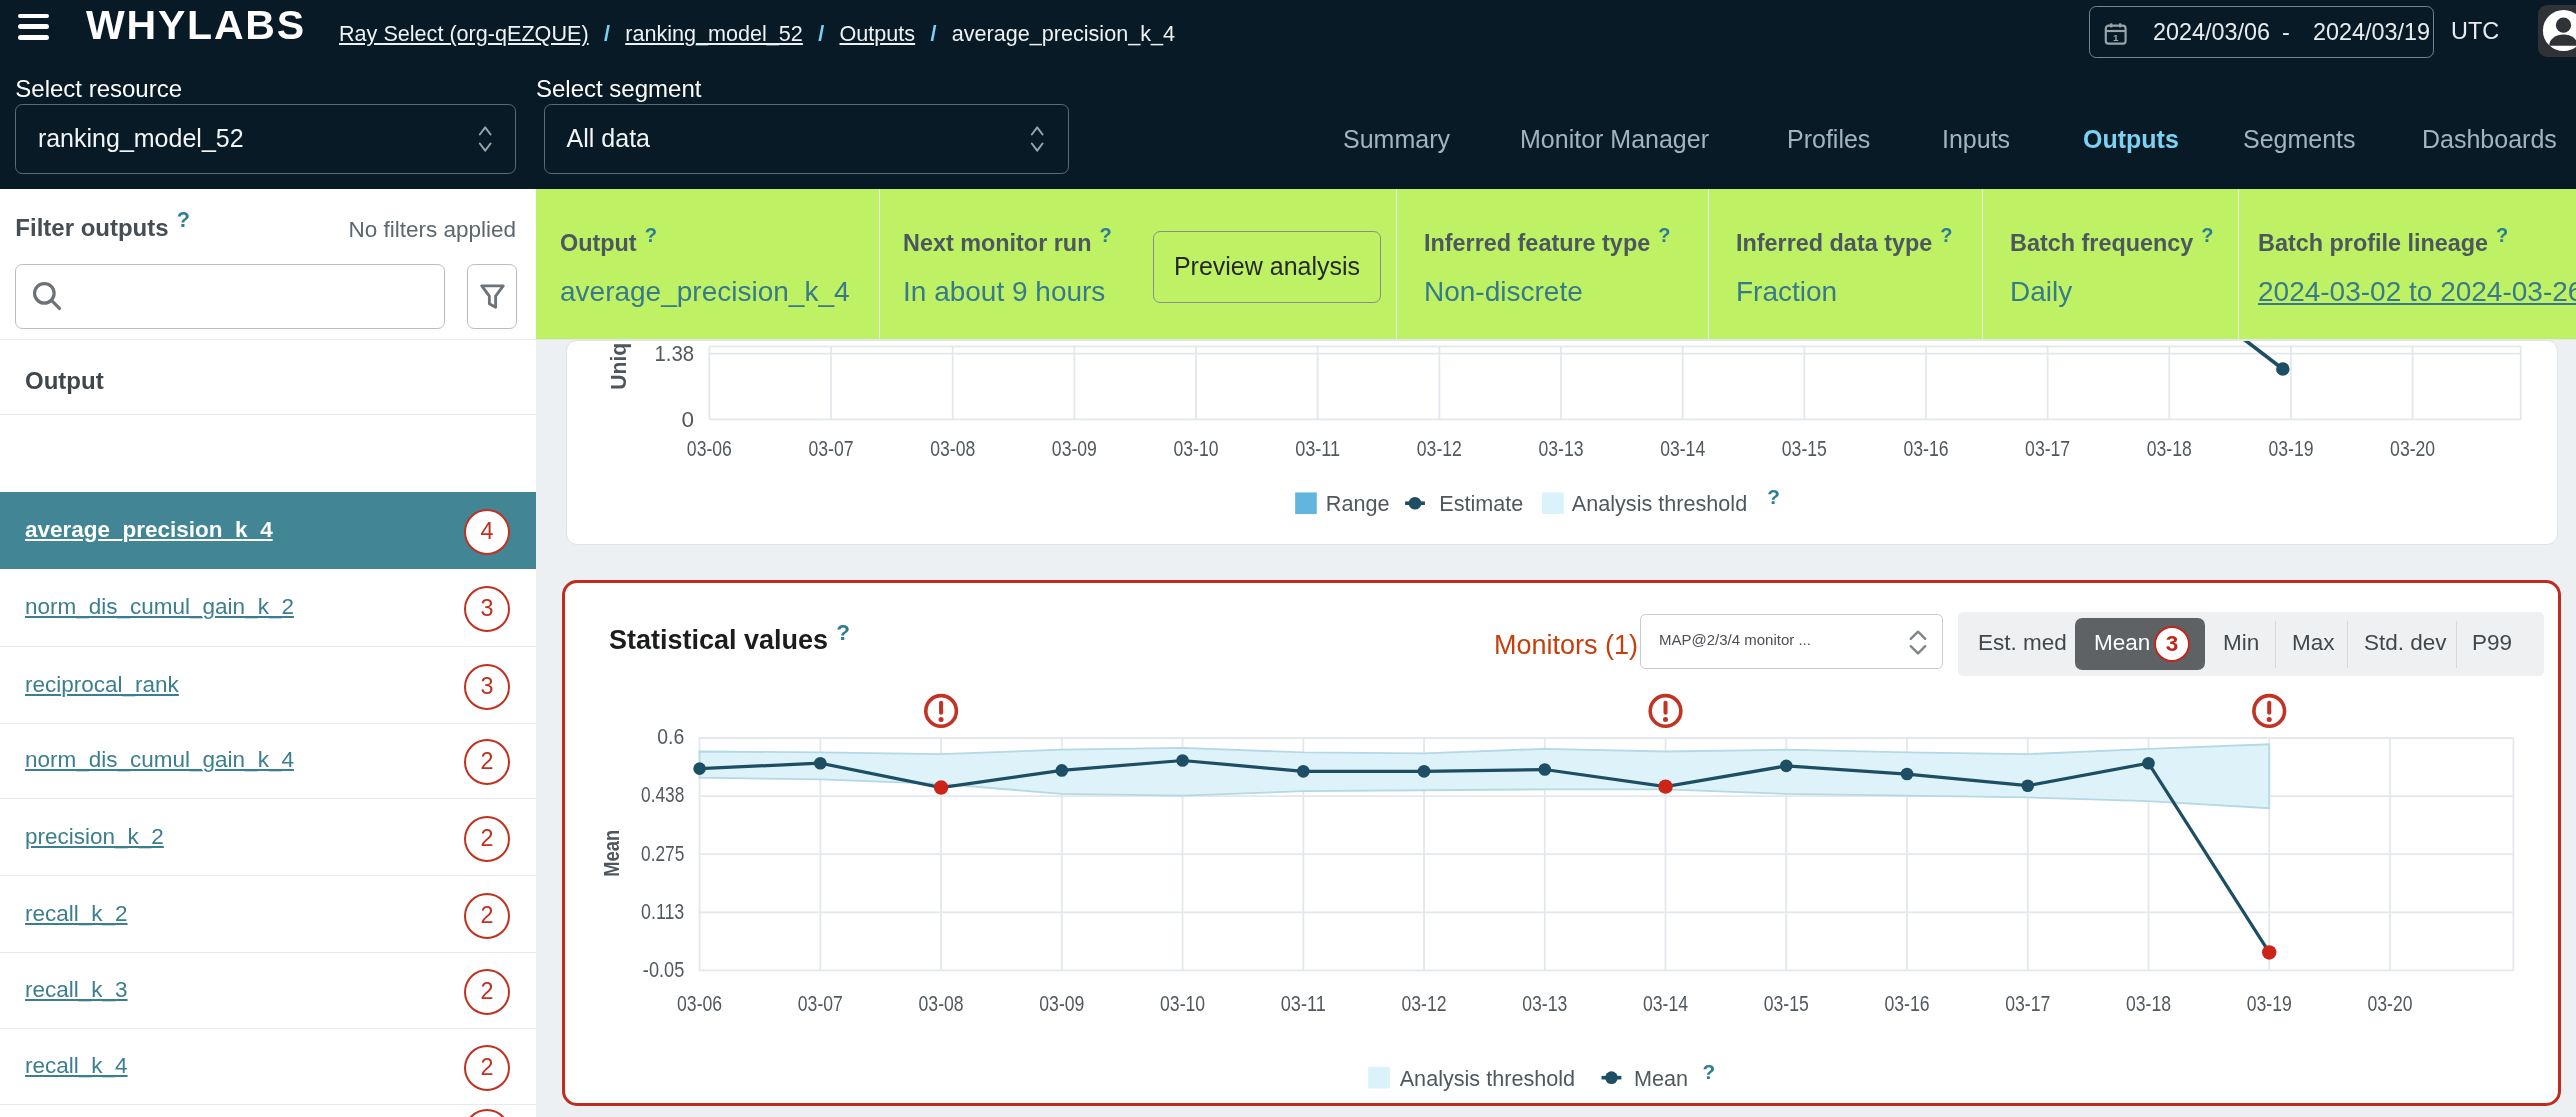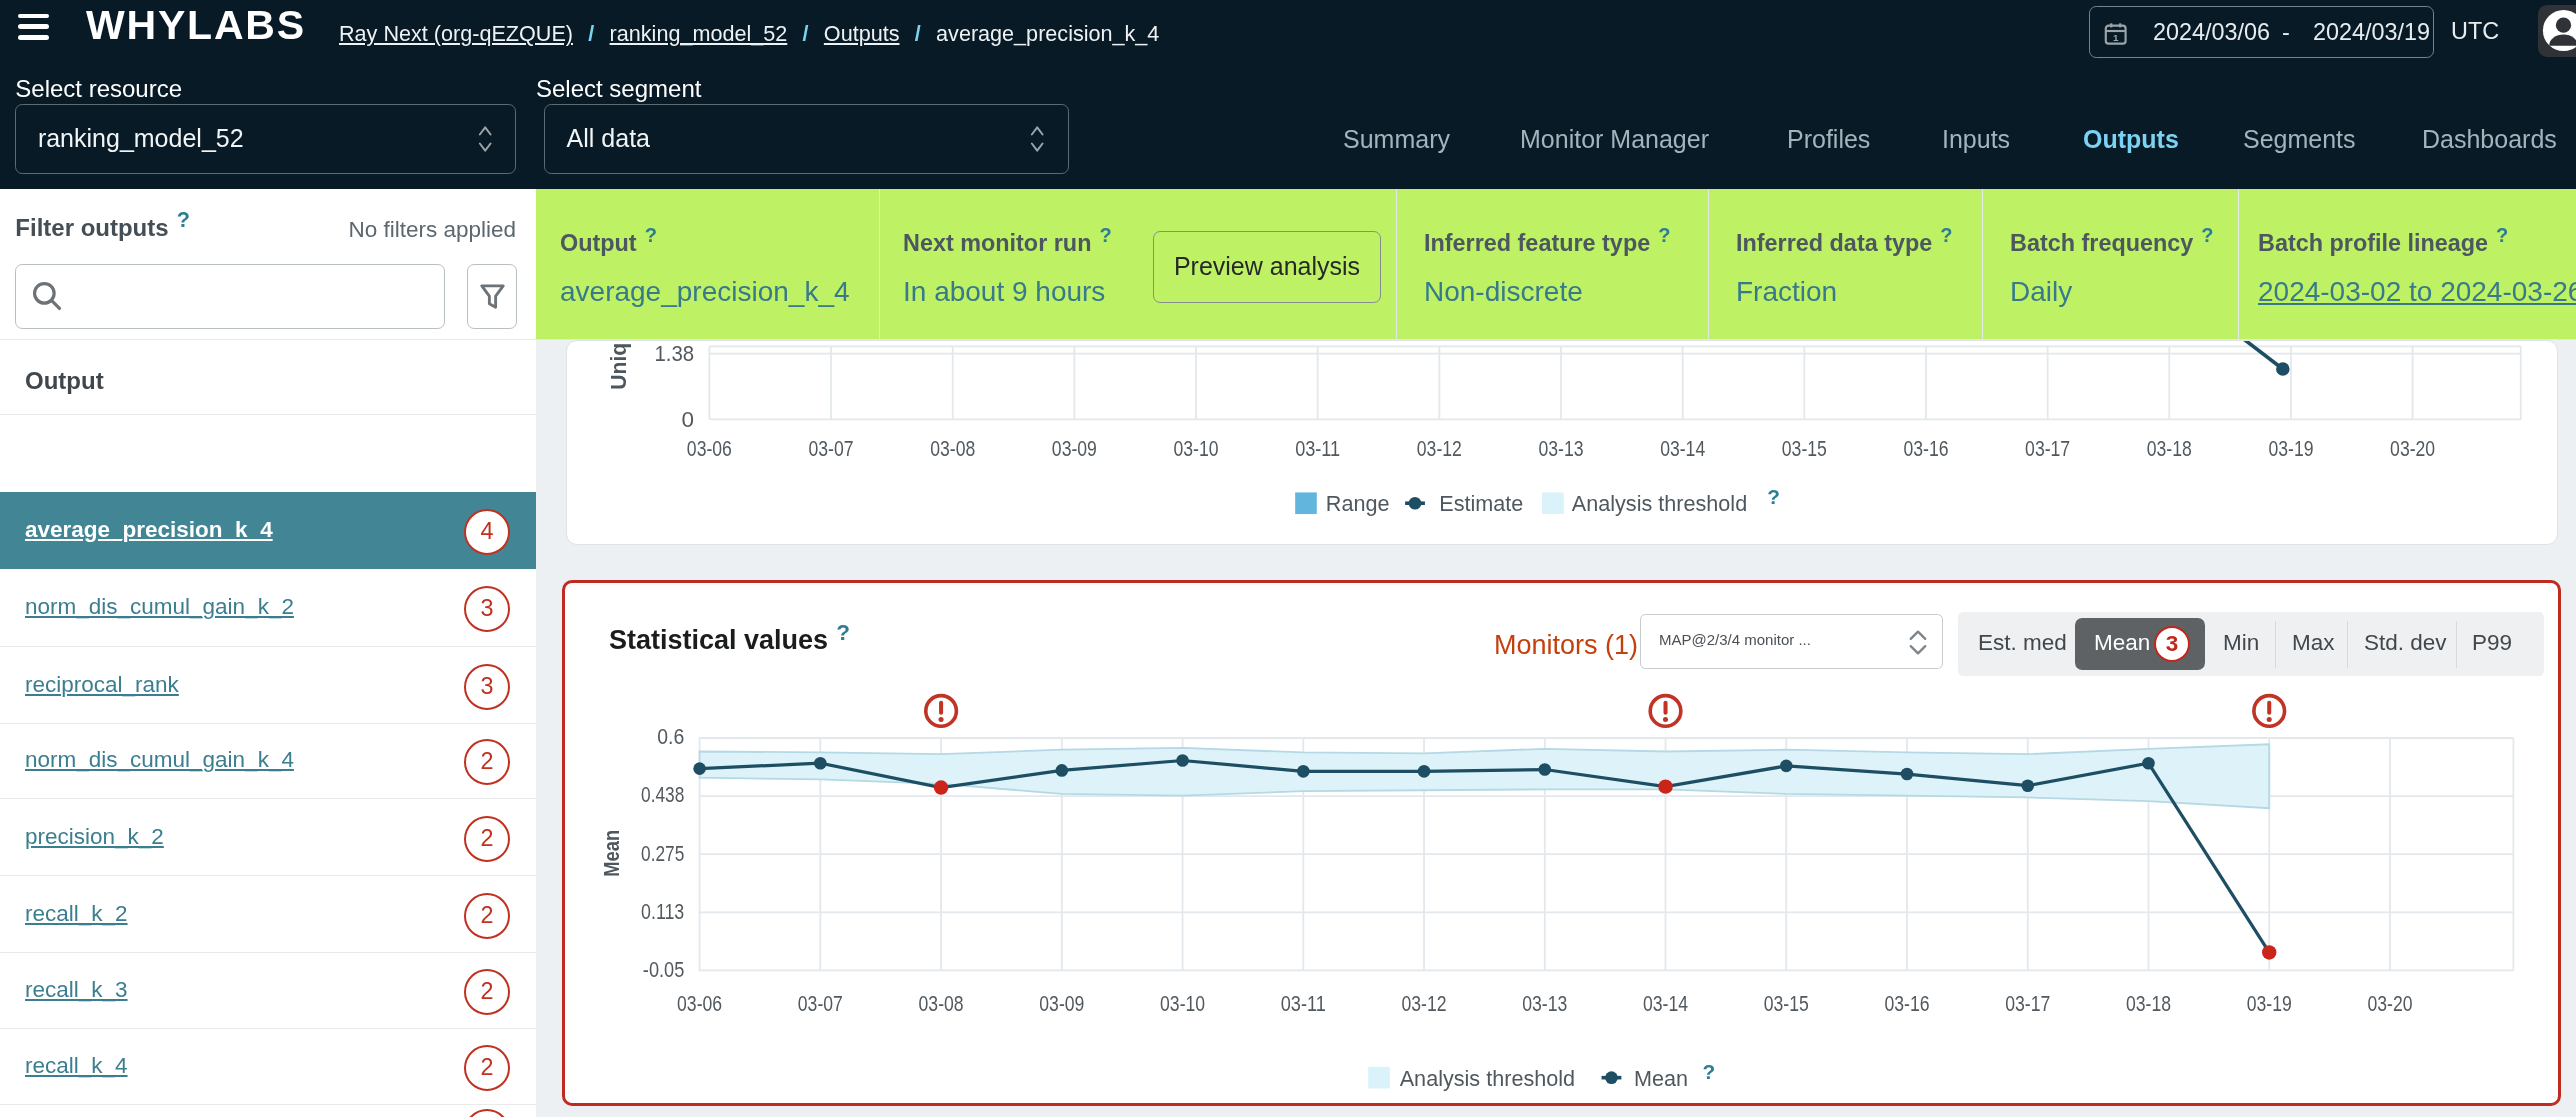--- a/index.html
+++ b/index.html
@@ -31,31 +31,31 @@
   
   #infobar{position:absolute;left:536px;top:189px;width:2040px;height:151px;background:#bef264;border-bottom:1.8px solid #e3e7ea;box-sizing:border-box;}
   .icol{position:absolute;top:0;height:150px;border-left:1.8px solid #e3e7ea;}
   .ilabel{position:absolute;top:41px;font-size:23.4px;font-weight:700;color:#4d575f;white-space:nowrap;}
   .ivalue{position:absolute;top:87px;font-size:28px;color:#38798b;white-space:nowrap;}
   .q{color:#2e7d95;font-weight:700;font-size:20px;position:relative;top:-9px;padding-left:8px;}
   
   #topcard{position:absolute;left:566px;top:340px;width:1992px;height:205px;background:#fff;
            border:1.8px solid #dfe4e7;border-radius:11px;box-sizing:border-box;}
   #redcard{position:absolute;left:562px;top:580px;width:1999px;height:526px;background:#fff;
-           border:3.6px solid #bf2b1e;border-radius:10px;box-sizing:border-box;}
+           border:3.6px solid #bf2b1e;border-radius:15px;box-sizing:border-box;}
 </style>
 </head>
 <body>
 <div id="page">
   <div id="topbar">
     <div class="hbar" style="top:13.5px"></div>
     <div class="hbar" style="top:24px"></div>
     <div class="hbar" style="top:35px"></div>
     <div id="logo">WHYLABS</div>
-    <div id="crumbs"><a>Ray Next (org-qEZQUE)</a><span class="sep">/</span><a>ranking_model_52</a><span class="sep">/</span><a>Outputs</a><span class="sep">/</span><span>average_precision_k_4</span></div>
+    <div id="crumbs"><a>Ray Select (org-qEZQUE)</a><span class="sep">/</span><a>ranking_model_52</a><span class="sep">/</span><a>Outputs</a><span class="sep">/</span><span>average_precision_k_4</span></div>
     <div class="sellabel" style="left:15.3px">Select resource</div>
     <div class="darksel" style="left:15.3px;width:501px">ranking_model_52<span class="caret">
           <svg width="14.4" height="34" viewBox="0 0 16 38">
             <path d="M2 14 L8 6 L14 14" fill="none" stroke="#9aa4aa" stroke-width="2.2" stroke-linecap="round" stroke-linejoin="round"></path>
             <path d="M2 24 L8 32 L14 24" fill="none" stroke="#9aa4aa" stroke-width="2.2" stroke-linecap="round" stroke-linejoin="round"></path>
           </svg>
         </span></div>
     <div class="sellabel" style="left:536px">Select segment</div>
     <div class="darksel" style="left:544px;width:525px">All data<span class="caret">
           <svg width="14.4" height="34" viewBox="0 0 16 38">

